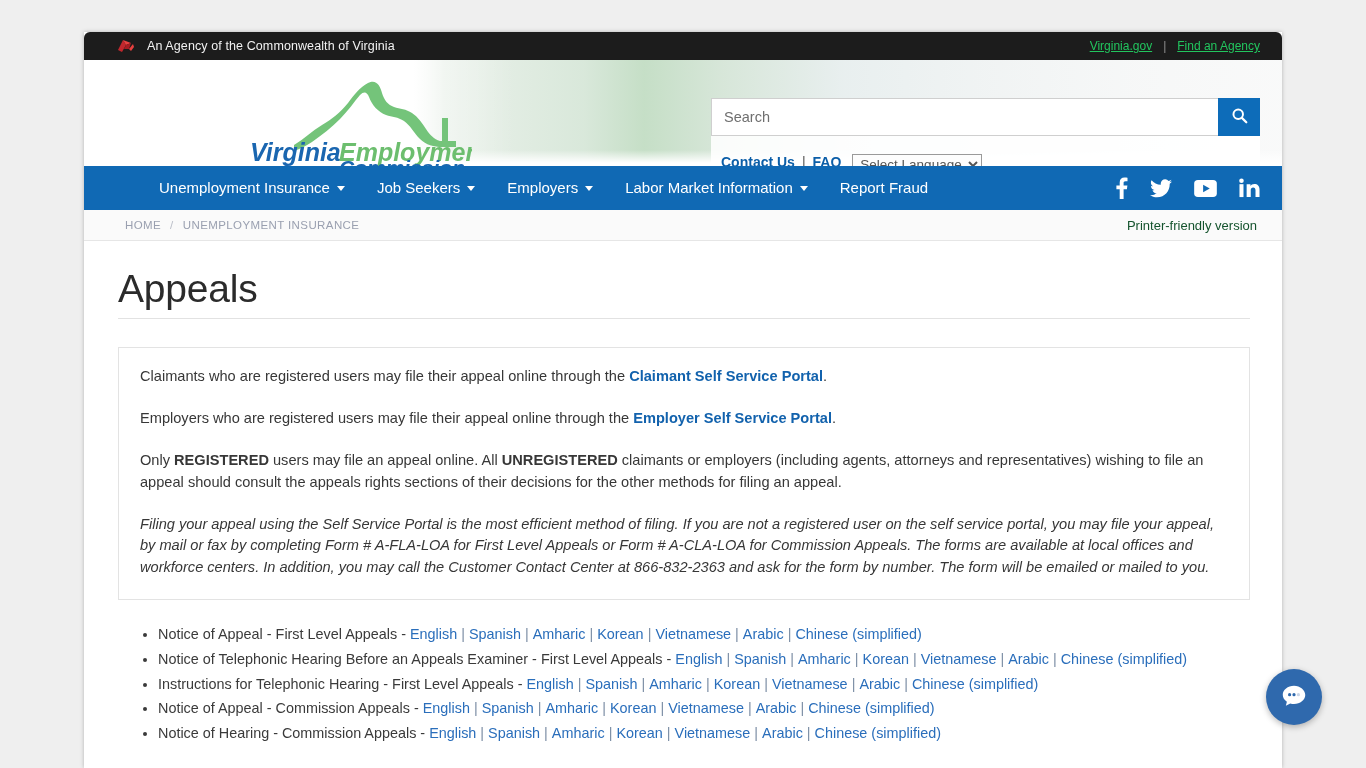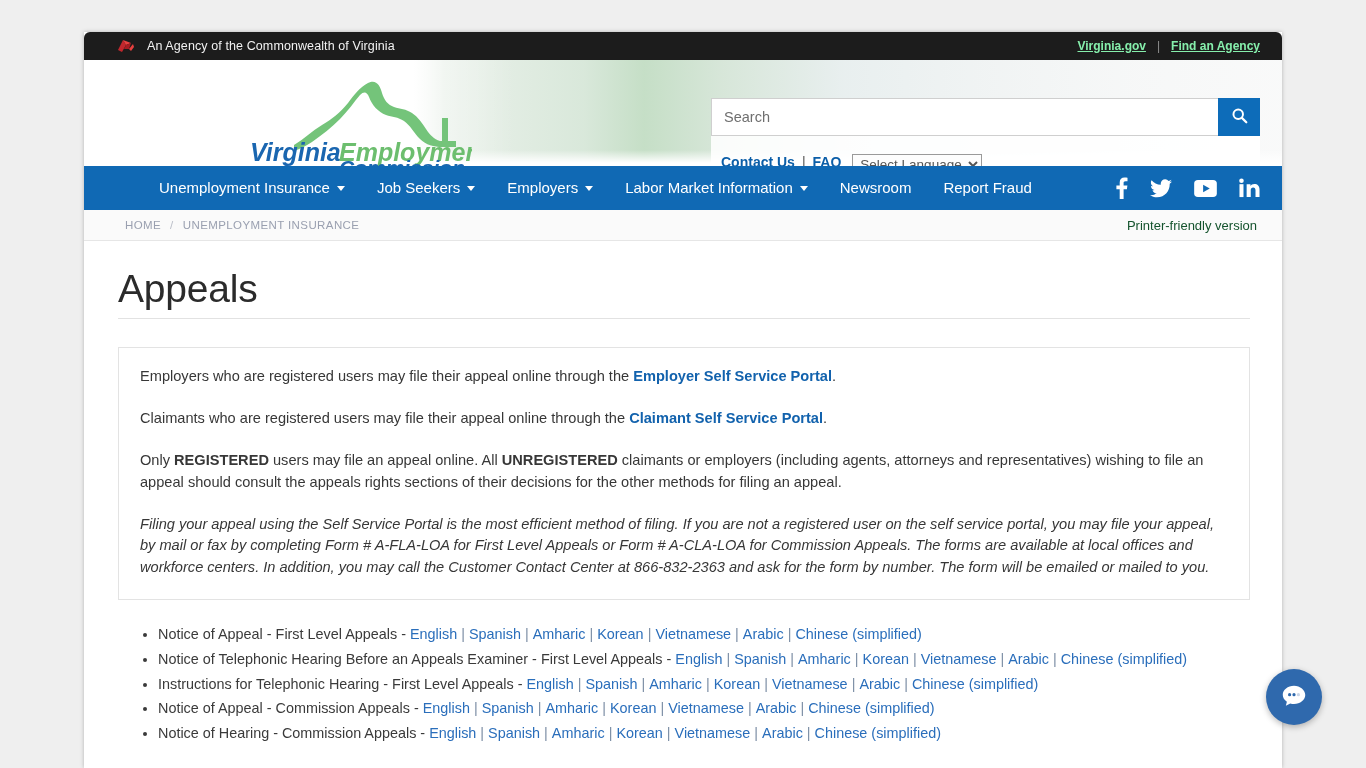--- a/index.html
+++ b/index.html
@@ -60,23 +60,23 @@
   .vagov-right {
     position: absolute;
     right: 22px;
     top: 0;
     height: 28px;
     display: flex;
     align-items: center;
     font-size: 12px;
   }
   .vagov-right a {
-    color: #86efac;
+    color: #22c55e;
     text-decoration: underline;
-    font-weight: bold;
+    font-weight: normal;
     white-space: nowrap;
   }
   .vagov-sep {
     color: #8d8d8d;
     margin: 0 11px;
   }
 
   
   .header-band {
     position: relative;
@@ -413,23 +413,20 @@
         </a>
         <a class="nav-item" href="#">
           <span>Employers</span>
           <span class="caret"></span>
         </a>
         <a class="nav-item" href="#">
           <span>Labor Market Information</span>
           <span class="caret"></span>
         </a>
         <a class="nav-item" href="#">
-          <span>Newsroom</span>
-        </a>
-        <a class="nav-item" href="#">
           <span>Report Fraud</span>
         </a>
       </div>
       <div class="social">
         <a href="#">
           <svg width="12" height="22" viewBox="0 0 12 22" xmlns="http://www.w3.org/2000/svg">
             <path d="M7.6 22V12.2h3.3l.5-3.8H7.6V6c0-1.1.3-1.8 1.9-1.8h2V.8C11.1.7 9.9.6 8.5.6 5.6.6 3.7 2.4 3.7 5.6v2.8H.4v3.8h3.3V22z" fill="#ffffff"></path>
           </svg>
         </a>
         <a href="#">
@@ -460,24 +457,24 @@
         <a href="#">UNEMPLOYMENT INSURANCE</a>
       </div>
       <a class="printer-link" href="#">Printer-friendly version</a>
     </div>
 
     <div class="content">
       <h1 class="page-title">Appeals</h1>
 
       <div class="notice-box">
         <p>
-          <span>Employers who are registered users may file their appeal online through the </span><a href="#">Employer Self Service Portal</a><span>.</span>
+          <span>Claimants who are registered users may file their appeal online through the </span><a href="#">Claimant Self Service Portal</a><span>.</span>
         </p>
         <p>
-          <span>Claimants who are registered users may file their appeal online through the </span><a href="#">Claimant Self Service Portal</a><span>.</span>
+          <span>Employers who are registered users may file their appeal online through the </span><a href="#">Employer Self Service Portal</a><span>.</span>
         </p>
         <p>
           <span>Only </span><strong>REGISTERED</strong><span> users may file an appeal online. All </span><strong>UNREGISTERED</strong><span> claimants or employers (including agents, attorneys and representatives) wishing to file an appeal should consult the appeals rights sections of their decisions for the other methods for filing an appeal.</span>
         </p>
         <p class="para-italic">Filing your appeal using the Self Service Portal is the most efficient method of filing.  If you are not a registered user on the self service portal, you may file your appeal, by mail or fax by completing Form # A-FLA-LOA for First Level Appeals or Form # A-CLA-LOA for Commission Appeals. The forms are available at local offices and workforce centers.  In addition, you may call the Customer Contact Center at 866-832-2363 and ask for the form by number. The form will be emailed or mailed to you.</p>
       </div>
 
       <ul class="lang-list">
           <li><span>Notice of Appeal - First Level Appeals - </span><a href="#">English</a><span class="pipe">|</span><a href="#">Spanish</a><span class="pipe">|</span><a href="#">Amharic</a><span class="pipe">|</span><a href="#">Korean</a><span class="pipe">|</span><a href="#">Vietnamese</a><span class="pipe">|</span><a href="#">Arabic</a><span class="pipe">|</span><a href="#">Chinese (simplified)</a></li>
           <li><span>Notice of Telephonic Hearing Before an Appeals Examiner - First Level Appeals - </span><a href="#">English</a><span class="pipe">|</span><a href="#">Spanish</a><span class="pipe">|</span><a href="#">Amharic</a><span class="pipe">|</span><a href="#">Korean</a><span class="pipe">|</span><a href="#">Vietnamese</a><span class="pipe">|</span><a href="#">Arabic</a><span class="pipe">|</span><a href="#">Chinese (simplified)</a></li>

